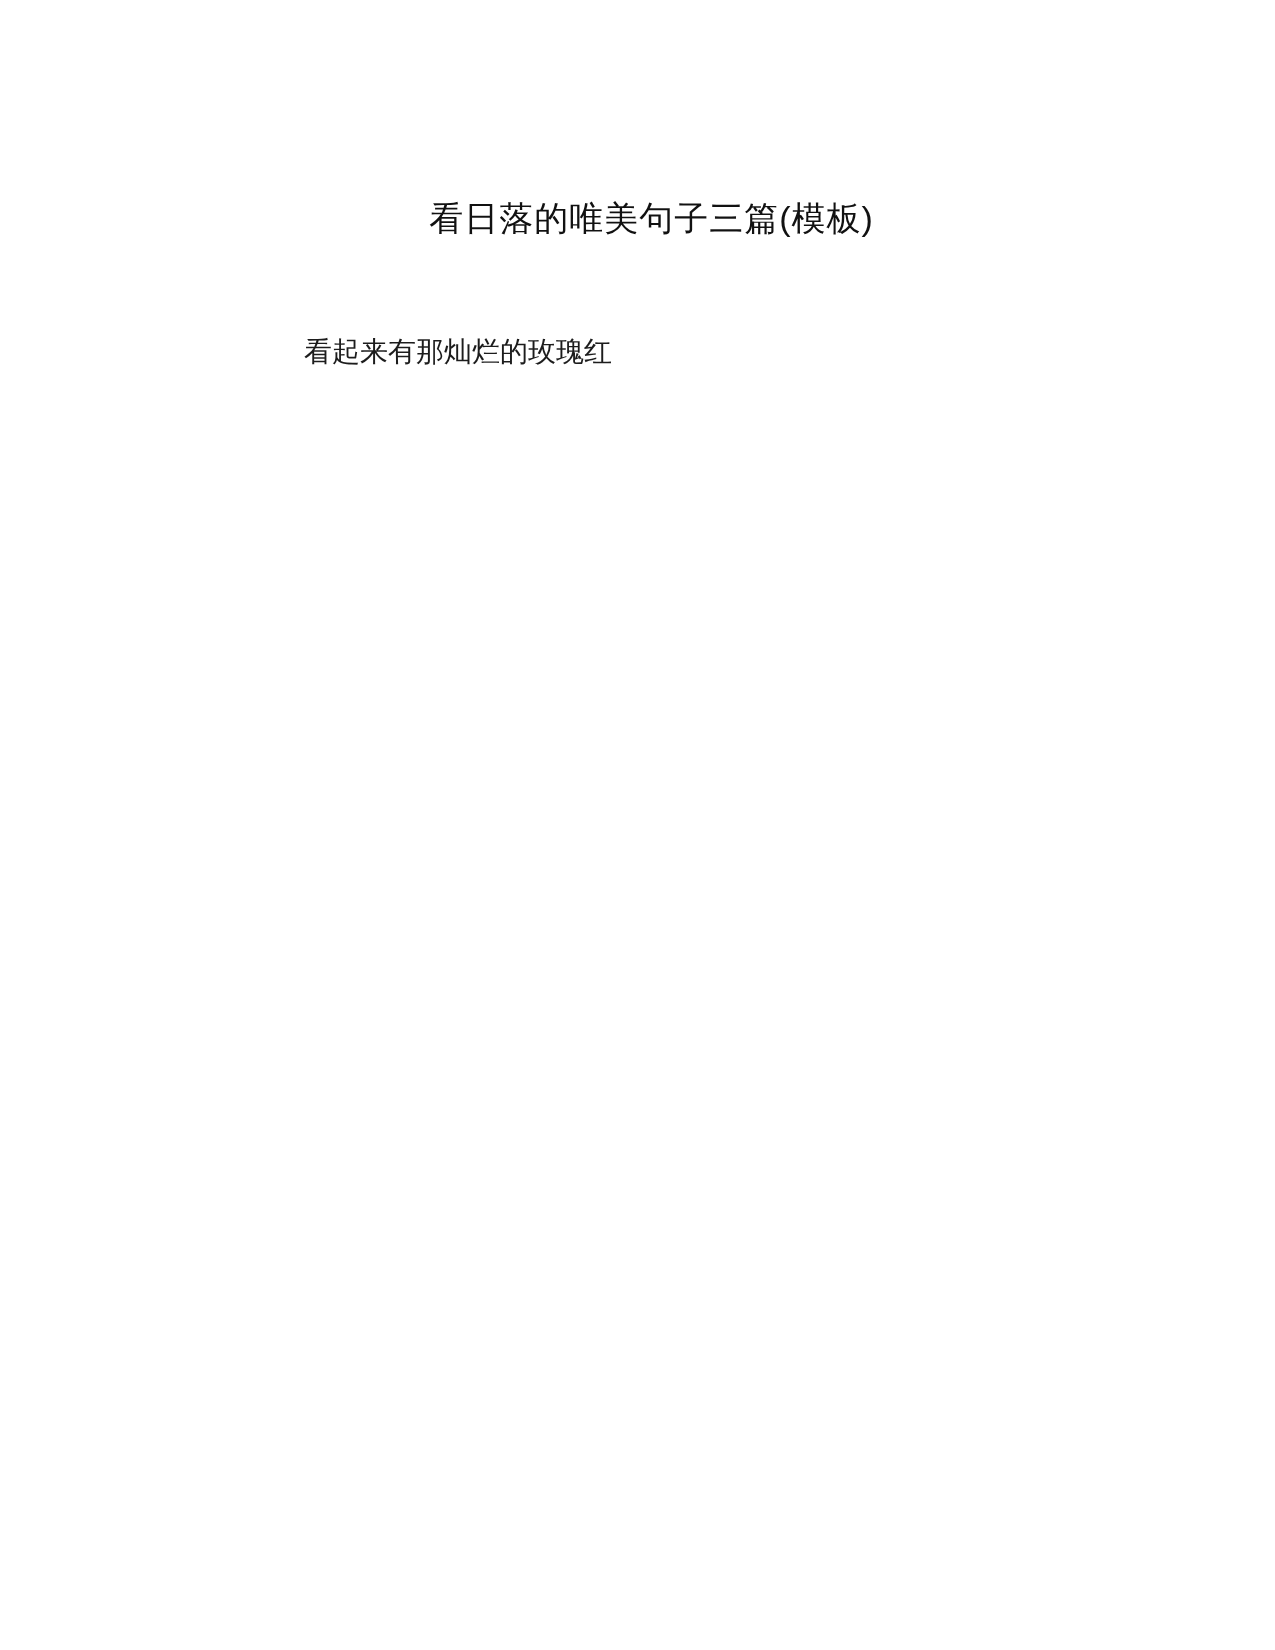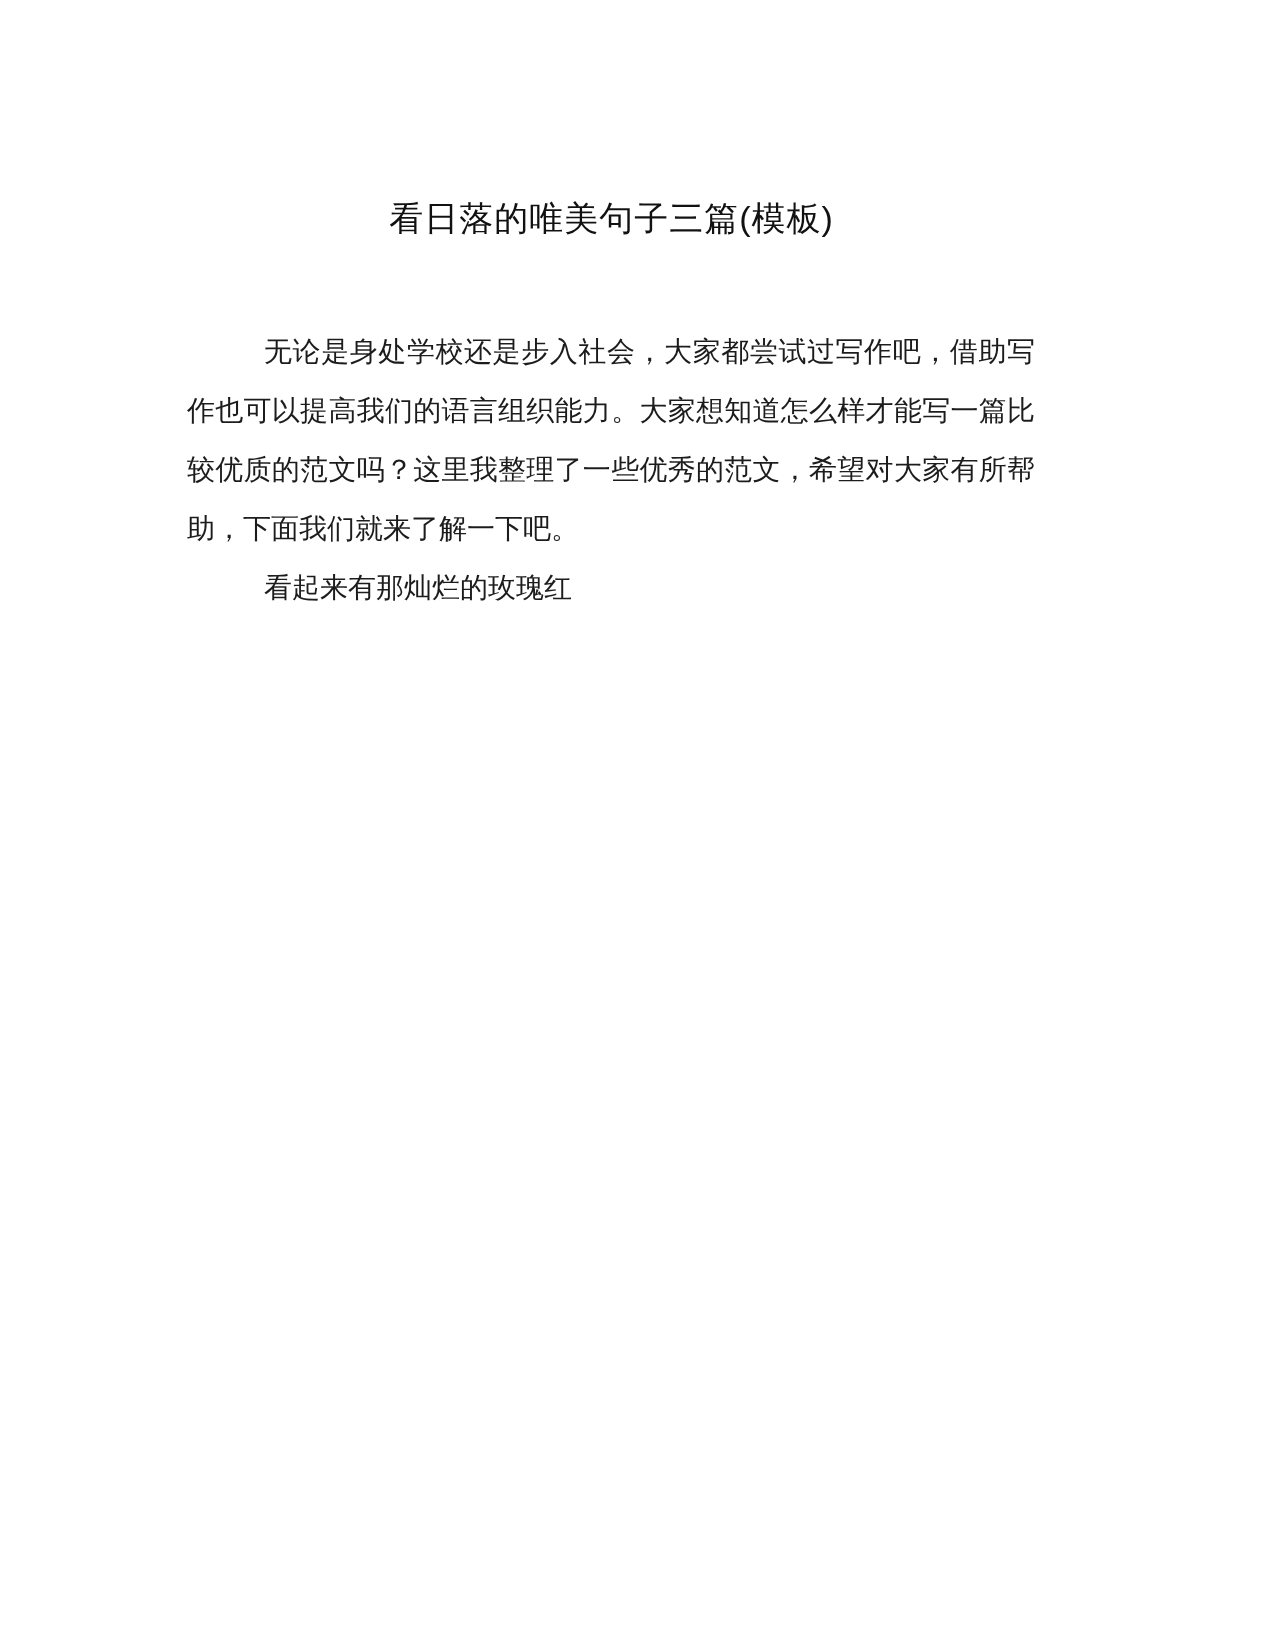--- a/index.html
+++ b/index.html
@@ -7,20 +7,21 @@
     padding: 0;
     background: #ffffff;
   }
   .page {
     position: relative;
     width: 1223px;
     height: 1650px;
     background: #ffffff;
     overflow: hidden;
     color: #1c1c1c;
+    padding-left: 40px;
   }
   .doc-title {
     margin: 0;
     padding-top: 196px;
     text-align: center;
     font-family: "Liberation Sans", sans-serif;
     font-weight: 500;
     font-size: 34px;
     line-height: 44px;
     letter-spacing: 1px;
@@ -42,16 +43,15 @@
     text-indent: 2.75em;
   }
 </style>
 </head>
 <body>
 
 <div class="page">
   <h1 class="doc-title">看日落的唯美句子三篇(模板)</h1>
 
   <div class="doc-body">
-    <p>无论是身处学校还是步入社会，大家都尝试过写作吧，借助写作也可以提高我们的语言组织能力。大家想知道怎么样才能写一篇比较优质的范文吗？这里我整理了一些优秀的范文，希望对大家有所帮助，下面我们就来了解一下吧。</p>
     <p>看起来有那灿烂的玫瑰红</p>
   </div>
 </div>
 
 </body></html>

